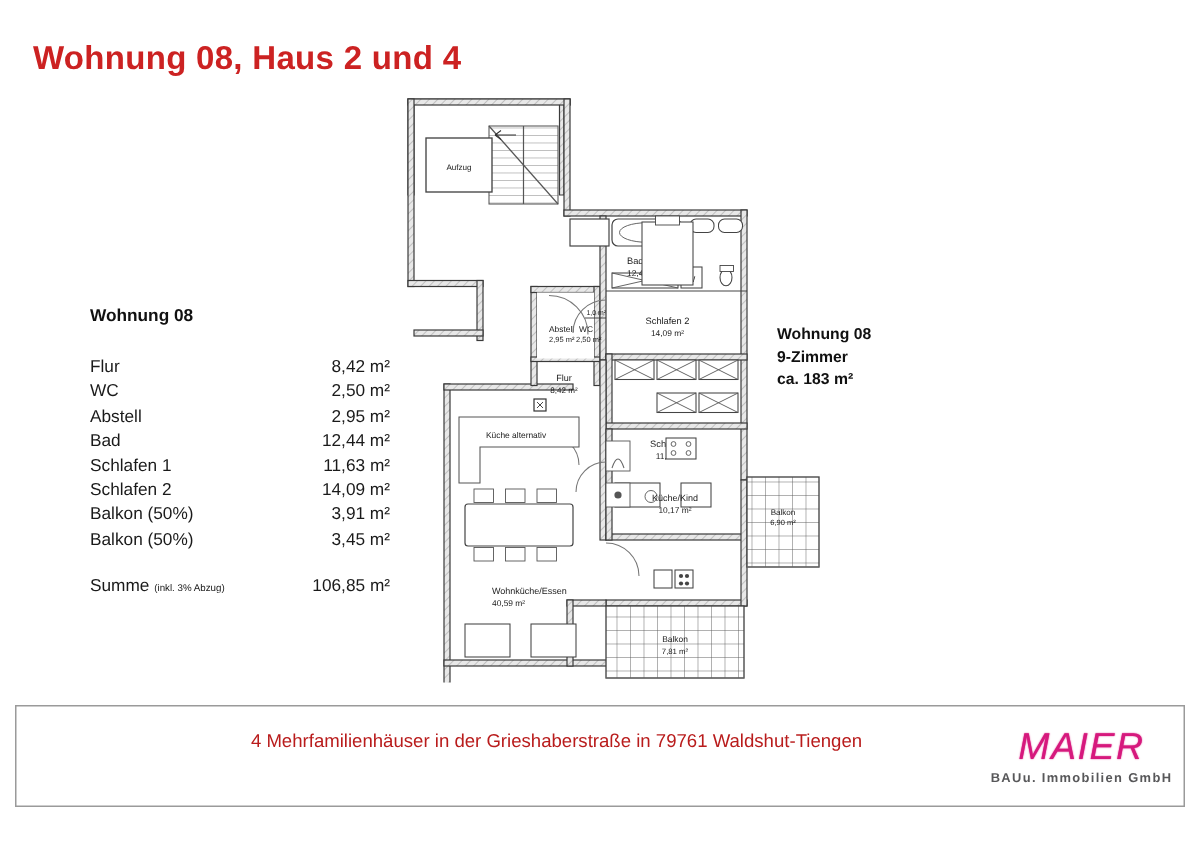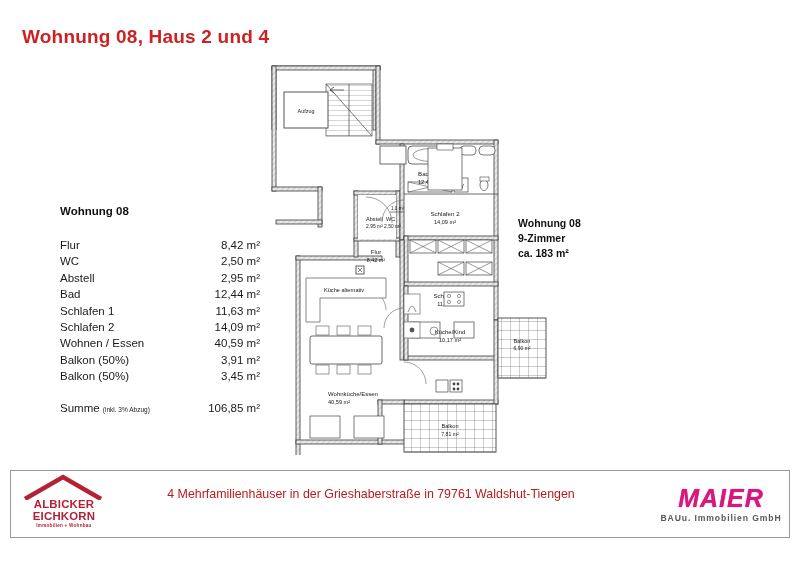--- a/index.html
+++ b/index.html
@@ -2,21 +2,21 @@
 <html><head>
 <meta charset="utf-8">
 <style>
   html,body{margin:0;padding:0;background:#fff;}
   body{width:800px;height:567px;position:relative;overflow:hidden;
        font-family:"Liberation Sans",sans-serif;color:#1a1a1a;}
 
   .page{position:absolute;inset:0;background:#fff;}
 
   
-  .title{position:absolute;left:22px;top:26px;font-size:19px;font-weight:bold;
+  .title{position:absolute;left:22px;top:26px;font-size:22px;font-weight:bold;
          color:#cc2222;letter-spacing:.2px;}
 
   
   .legend{position:absolute;left:60px;top:205px;width:200px;}
   .legend-head{font-size:11.5px;font-weight:bold;color:#111;margin-bottom:20px;}
   .legend-row{display:flex;justify-content:space-between;align-items:baseline;
               font-size:11.5px;line-height:16.4px;color:#1a1a1a;}
   .legend-row .nm{white-space:nowrap;}
   .legend-row .vl{white-space:nowrap;text-align:right;}
   .legend-sum{display:flex;justify-content:space-between;align-items:baseline;
@@ -44,21 +44,21 @@
   .ae-tag{position:absolute;left:4px;top:49px;width:86px;text-align:center;
           font-size:4.6px;font-weight:bold;color:#b22234;letter-spacing:.25px;}
 
   .footer-text{position:absolute;left:100px;top:14px;width:520px;text-align:center;
                font-size:12.4px;line-height:18.5px;color:#b91c1c;}
   .footer-text .l2{letter-spacing:.1px;}
   .gap{display:inline-block;width:16px;}
 
   .logo-right{position:absolute;left:640px;top:6px;width:140px;height:54px;}
   .maier{position:absolute;left:0;top:8px;width:140px;text-align:center;
-         font-size:25px;font-weight:bold;font-style:italic;color:#d6197d;
+         font-size:25px;font-weight:normal;font-style:italic;color:#d6197d;
          letter-spacing:1px;line-height:26px;
          text-shadow:0 0 1px #d6197d;}
   .maier-sub{position:absolute;left:0;top:36px;width:140px;text-align:center;
              font-size:8.6px;font-weight:bold;color:#58585a;
              letter-spacing:.9px;}
 
   
   .rm{font-family:"Liberation Sans",sans-serif;fill:#1a1a1a;}
 </style>
 </head>
@@ -87,24 +87,20 @@
       <span class="nm">Bad</span>
       <span class="vl">12,44 m²</span>
     </div>
     <div class="legend-row">
       <span class="nm">Schlafen 1</span>
       <span class="vl">11,63 m²</span>
     </div>
     <div class="legend-row">
       <span class="nm">Schlafen 2</span>
       <span class="vl">14,09 m²</span>
-    </div>
-    <div class="legend-row">
-      <span class="nm">Wohnen / Essen</span>
-      <span class="vl">40,59 m²</span>
     </div>
     <div class="legend-row">
       <span class="nm">Balkon (50%)</span>
       <span class="vl">3,91 m²</span>
     </div>
     <div class="legend-row">
       <span class="nm">Balkon (50%)</span>
       <span class="vl">3,45 m²</span>
     </div>
 
@@ -327,30 +323,20 @@
       <g stroke="#777" stroke-width=".7" fill="none">
         <line x1="240" y1="318" x2="288" y2="318"></line>
         <line x1="238" y1="392" x2="146" y2="392"></line>
       </g>
     </svg>
   </div>
 
   <div class="footer">
     <div class="footer-inner">
 
-      <div class="logo-left">
-        <svg width="92" height="26" viewBox="0 0 92 26">
-          <path d="M8 25 L46 3 L84 25" fill="none" stroke="#b22234" stroke-width="4.5" stroke-linejoin="miter"></path>
-        </svg>
-        <div class="ae-name">
-          <div>ALBICKER</div>
-          <div>EICHKORN</div>
-        </div>
-        <div class="ae-tag">Immobilien + Wohnbau</div>
-      </div>
 
       <div class="footer-text">
         <div>4 Mehrfamilienhäuser in der Grieshaberstraße in 79761 Waldshut-Tiengen</div>
       </div>
 
       <div class="logo-right">
         <div class="maier">MAIER</div>
         <div class="maier-sub">BAUu. Immobilien GmbH</div>
       </div>
 

